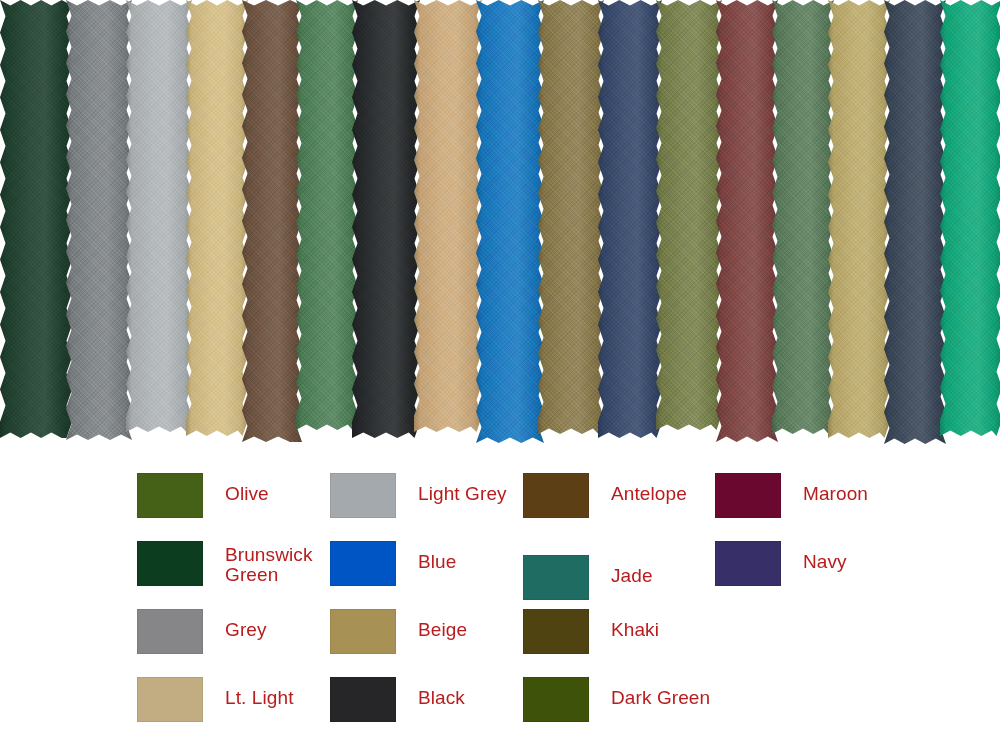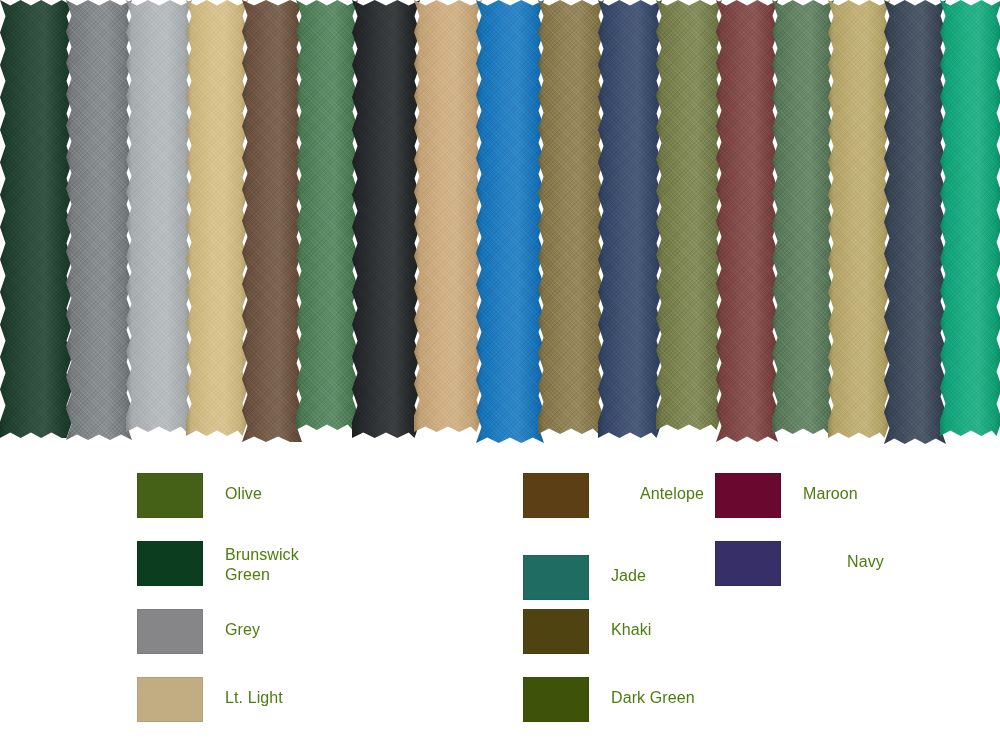--- a/index.html
+++ b/index.html
@@ -88,22 +88,22 @@
     align-items: flex-start;
   }
   .legend-swatch {
     width: 66px;
     height: 45px;
     flex: 0 0 66px;
     border: 1px solid rgba(0,0,0,0.07);
   }
   .legend-label {
     margin-left: 22px;
-    color: #4d7c0f;
-    font-size: 16px;
+    color: #b91c1c;
+    font-size: 19px;
     line-height: 20px;
     padding-top: 11px;
     white-space: pre-line;
     letter-spacing: .1px;
   }
 </style>
 </head>
 <body>
 
 <div id="fabric-photo">
@@ -226,22 +226,40 @@
       </div>
       <div class="legend-item" style="top: 157px; left: 0px;">
         <div class="legend-swatch" style="background: rgb(134, 134, 136);"></div>
         <div class="legend-label">Grey</div>
       </div>
       <div class="legend-item" style="top: 225px; left: 0px;">
         <div class="legend-swatch" style="background: rgb(194, 173, 130);"></div>
         <div class="legend-label">Lt. Light</div>
       </div>
     </div>
+    <div class="legend-col" style="left: 330px; top: 0px; width: 200px; height: 298px;">
+      <div class="legend-item" style="top: 21px; left: 0px;">
+        <div class="legend-swatch" style="background: rgb(164, 169, 173);"></div>
+        <div class="legend-label">Light Grey</div>
+      </div>
+      <div class="legend-item" style="top: 89px; left: 0px;">
+        <div class="legend-swatch" style="background: rgb(0, 85, 196);"></div>
+        <div class="legend-label">Blue</div>
+      </div>
+      <div class="legend-item" style="top: 157px; left: 0px;">
+        <div class="legend-swatch" style="background: rgb(167, 145, 84);"></div>
+        <div class="legend-label">Beige</div>
+      </div>
+      <div class="legend-item" style="top: 225px; left: 0px;">
+        <div class="legend-swatch" style="background: rgb(38, 38, 40);"></div>
+        <div class="legend-label">Black</div>
+      </div>
+    </div>
     <div class="legend-col" style="left: 523px; top: 0px; width: 200px; height: 298px;">
-      <div class="legend-item" style="top: 21px; left: 0px; gap: 29px;">
+      <div class="legend-item" style="top: 21px; left: 0px;">
         <div class="legend-swatch" style="background: rgb(92, 63, 20);"></div>
         <div class="legend-label">Antelope</div>
       </div>
       <div class="legend-item" style="top: 103px; left: 0px;">
         <div class="legend-swatch" style="background: rgb(31, 108, 99);"></div>
         <div class="legend-label">Jade</div>
       </div>
       <div class="legend-item" style="top: 157px; left: 0px;">
         <div class="legend-swatch" style="background: rgb(79, 67, 18);"></div>
         <div class="legend-label">Khaki</div>
@@ -249,18 +267,18 @@
       <div class="legend-item" style="top: 225px; left: 0px;">
         <div class="legend-swatch" style="background: rgb(62, 83, 9);"></div>
         <div class="legend-label">Dark Green</div>
       </div>
     </div>
     <div class="legend-col" style="left: 715px; top: 0px; width: 200px; height: 298px;">
       <div class="legend-item" style="top: 21px; left: 0px;">
         <div class="legend-swatch" style="background: rgb(107, 8, 48);"></div>
         <div class="legend-label">Maroon</div>
       </div>
-      <div class="legend-item" style="top: 89px; left: 0px; gap: 44px;">
+      <div class="legend-item" style="top: 89px; left: 0px;">
         <div class="legend-swatch" style="background: rgb(55, 47, 104);"></div>
         <div class="legend-label">Navy</div>
       </div>
     </div>
   </div>
 
 </body></html>

